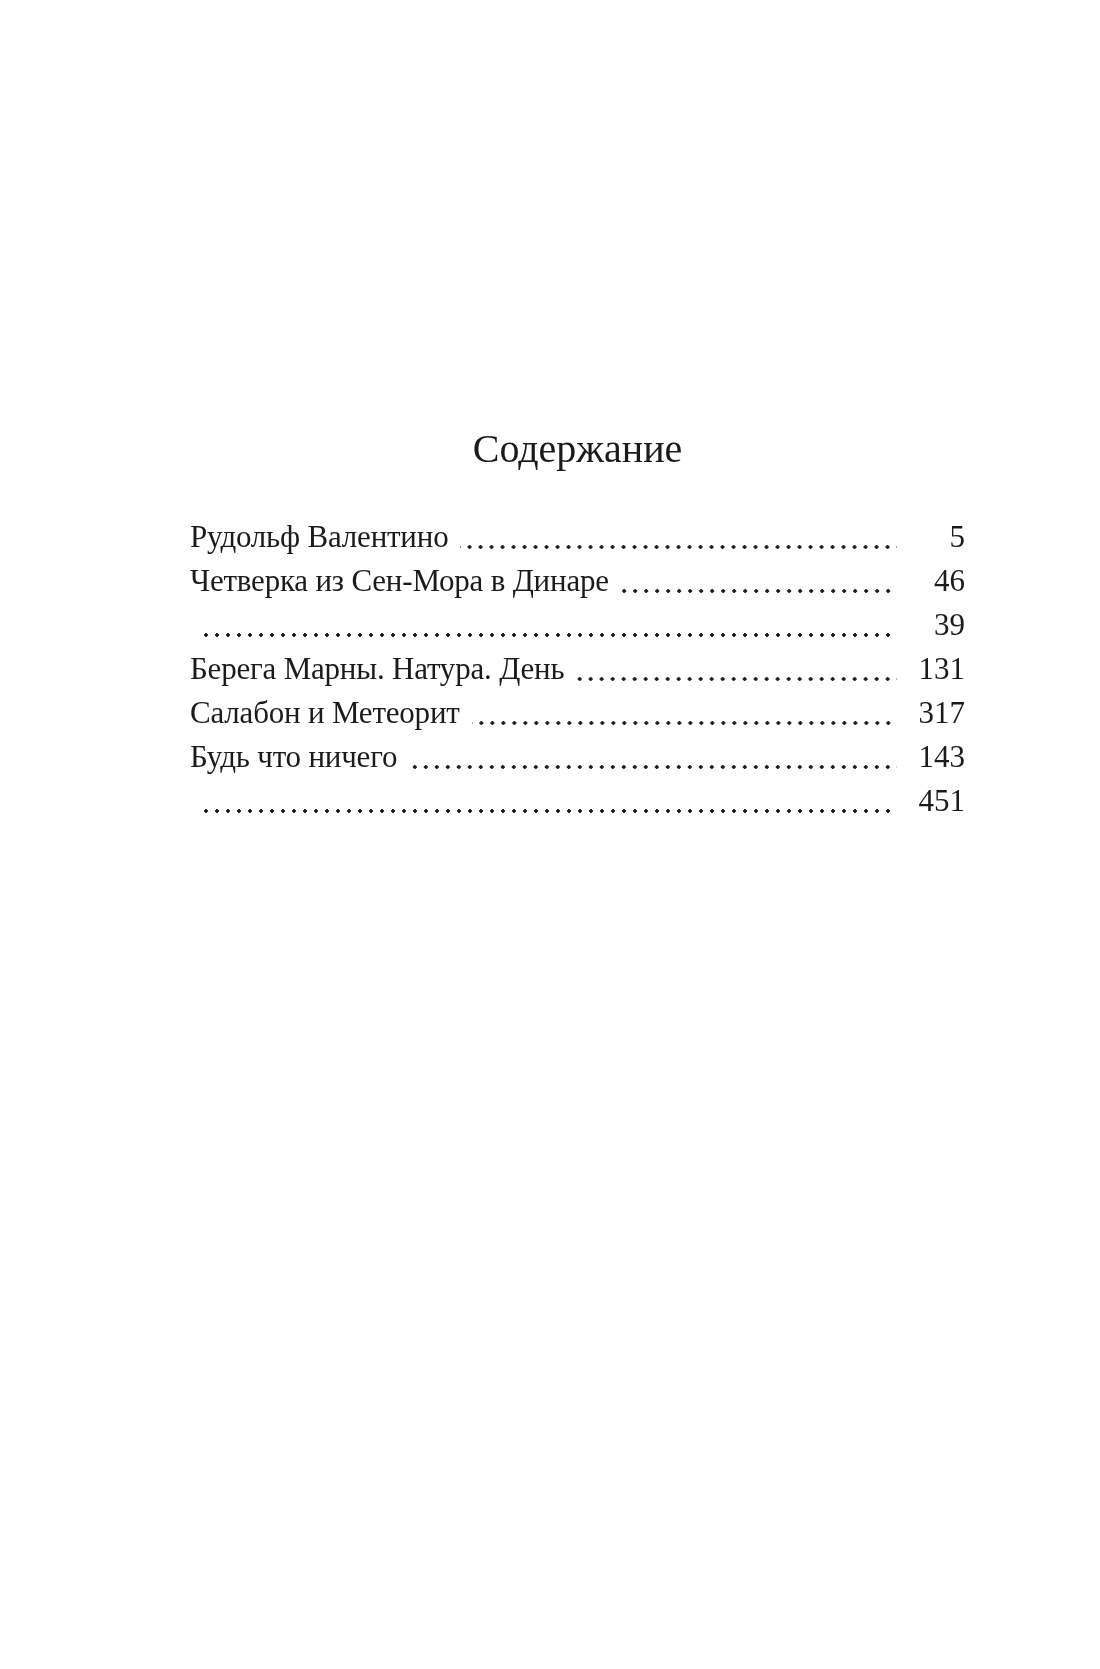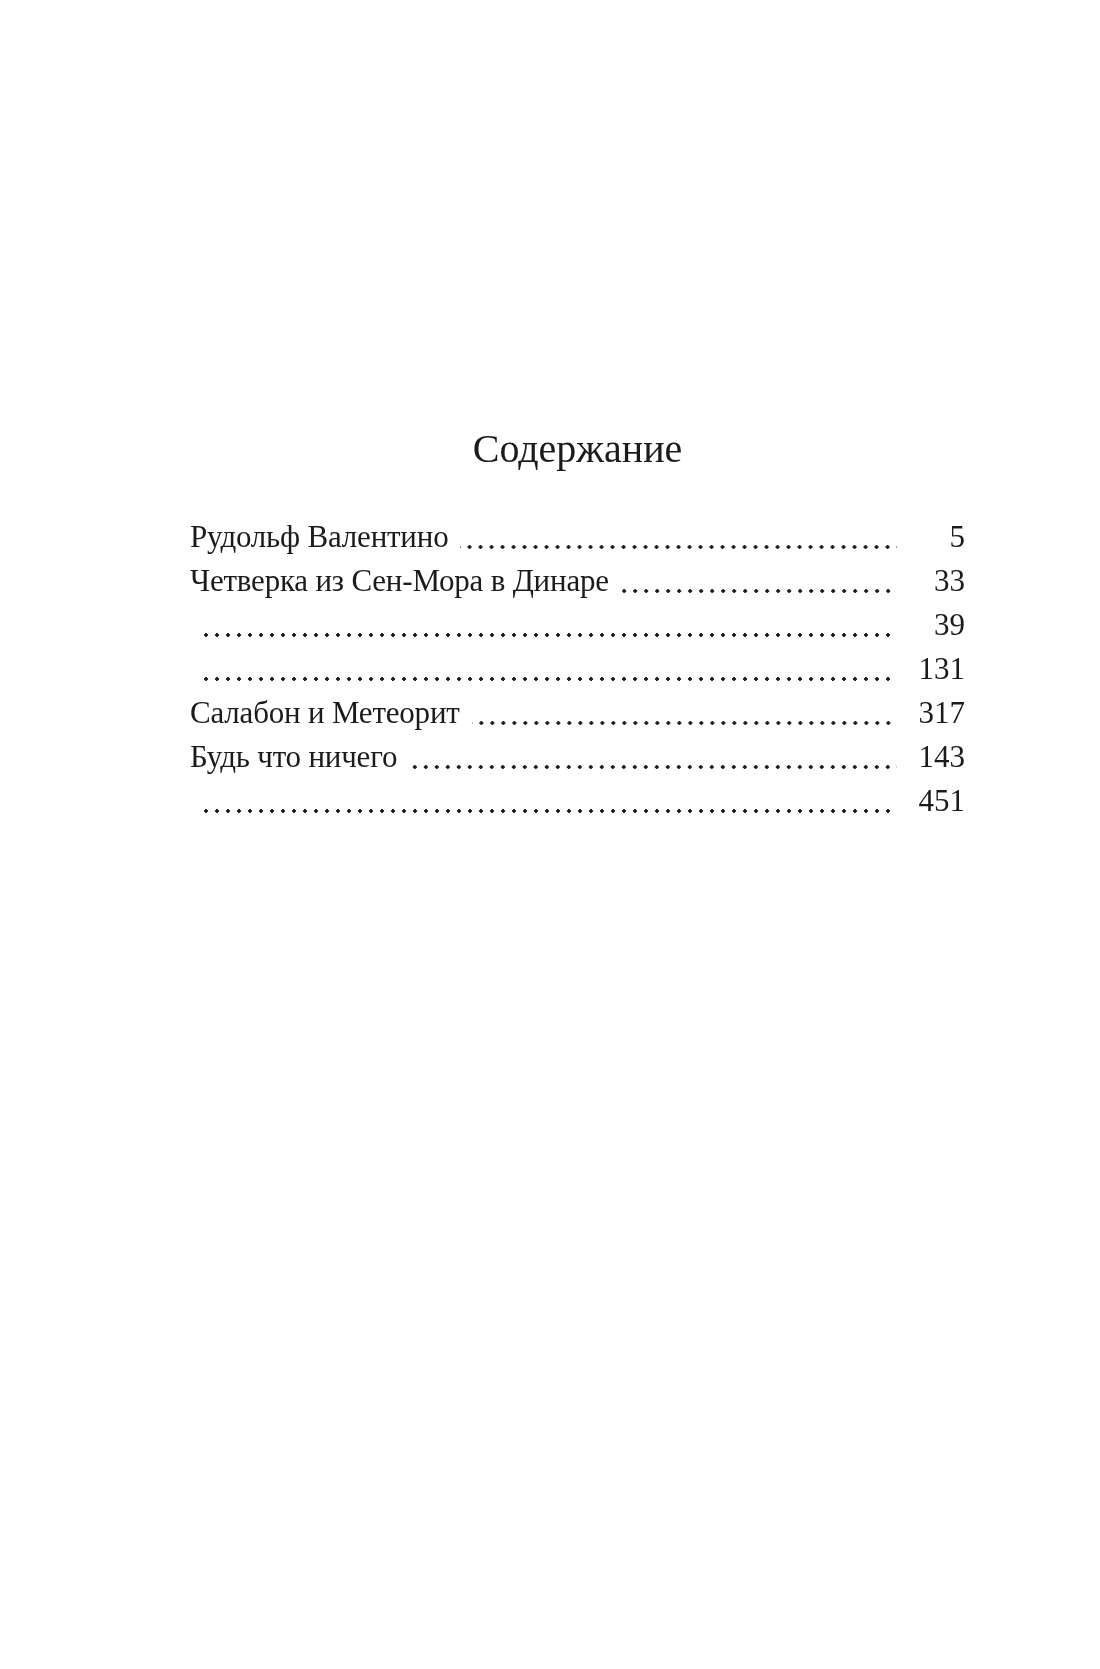--- a/index.html
+++ b/index.html
@@ -80,29 +80,30 @@
     <span class="toc-leader">
       <span class="dots"></span>
     </span>
     <span class="toc-entry-page">5</span>
   </div>
       <div class="toc-row">
     <span class="toc-entry-title">Четверка из Сен-Мора в Динаре</span>
     <span class="toc-leader">
       <span class="dots"></span>
     </span>
-    <span class="toc-entry-page">33</span>
+    <span class="toc-entry-page">46</span>
   </div>
       <div class="toc-row">
     <span class="toc-leader">
       <span class="dots"></span>
     </span>
     <span class="toc-entry-page">39</span>
   </div>
       <div class="toc-row">
+    <span class="toc-entry-title">Берега Марны. Натура. День</span>
     <span class="toc-leader">
       <span class="dots"></span>
     </span>
     <span class="toc-entry-page">131</span>
   </div>
       <div class="toc-row">
     <span class="toc-entry-title">Салабон и Метеорит</span>
     <span class="toc-leader">
       <span class="dots"></span>
     </span>

